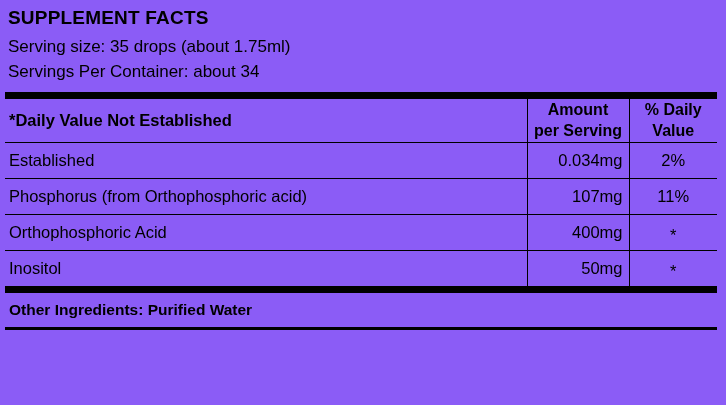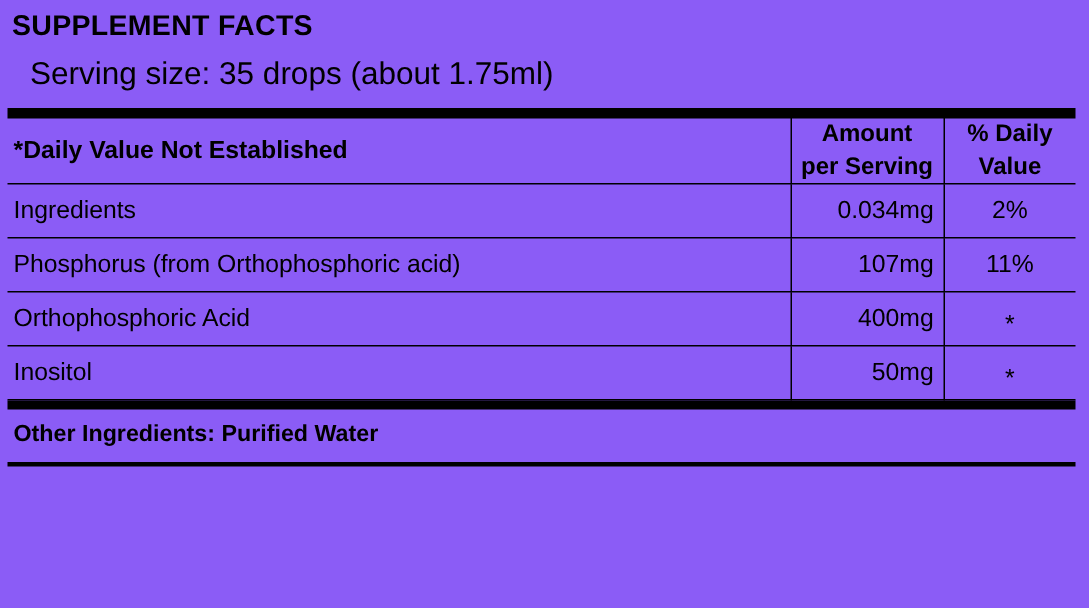--- a/index.html
+++ b/index.html
@@ -27,24 +27,23 @@
     box-sizing: border-box;
   }
   .title {
     font-size: 19px;
     font-weight: bold;
     letter-spacing: 0.2px;
     padding: 4px 0 6px 3px;
     line-height: 1.15;
   }
   .serving-line {
-    font-size: 21px;
+    font-size: 17px;
     padding: 1px 0 1px 3px;
     line-height: 1.35;
-    margin-left: 12px;
   }
   .rule-thick {
     border-top: 6px solid #000000;
     margin-top: 7px;
   }
   table.facts {
     width: 100%;
     border-collapse: collapse;
     table-layout: fixed;
   }
@@ -119,20 +118,21 @@
 </style>
 </head>
 <body>
 
 <div class="panel">
   <div class="inner">
 
     <div class="title">SUPPLEMENT FACTS</div>
 
     <div class="serving-line">Serving size: 35 drops (about 1.75ml)</div>
+    <div class="serving-line">Servings Per Container: about 34</div>
 
     <div class="rule-thick"></div>
 
     <table class="facts">
       <colgroup>
         <col class="col-name">
         <col class="col-amount">
         <col class="col-dv">
       </colgroup>
       <tbody>
@@ -142,21 +142,21 @@
             <div>Amount</div>
             <div>per Serving</div>
           </td>
           <td class="hdr-dv">
             <div>% Daily</div>
             <div>Value</div>
           </td>
         </tr>
 
         <tr class="body-row">
-          <td class="cell-name">Ingredients</td>
+          <td class="cell-name">Established</td>
           <td class="cell-amount">0.034mg</td>
           <td class="cell-dv">2%</td>
         </tr>
 
         <tr class="body-row">
           <td class="cell-name">Phosphorus (from Orthophosphoric acid)</td>
           <td class="cell-amount">107mg</td>
           <td class="cell-dv">11%</td>
         </tr>
 

